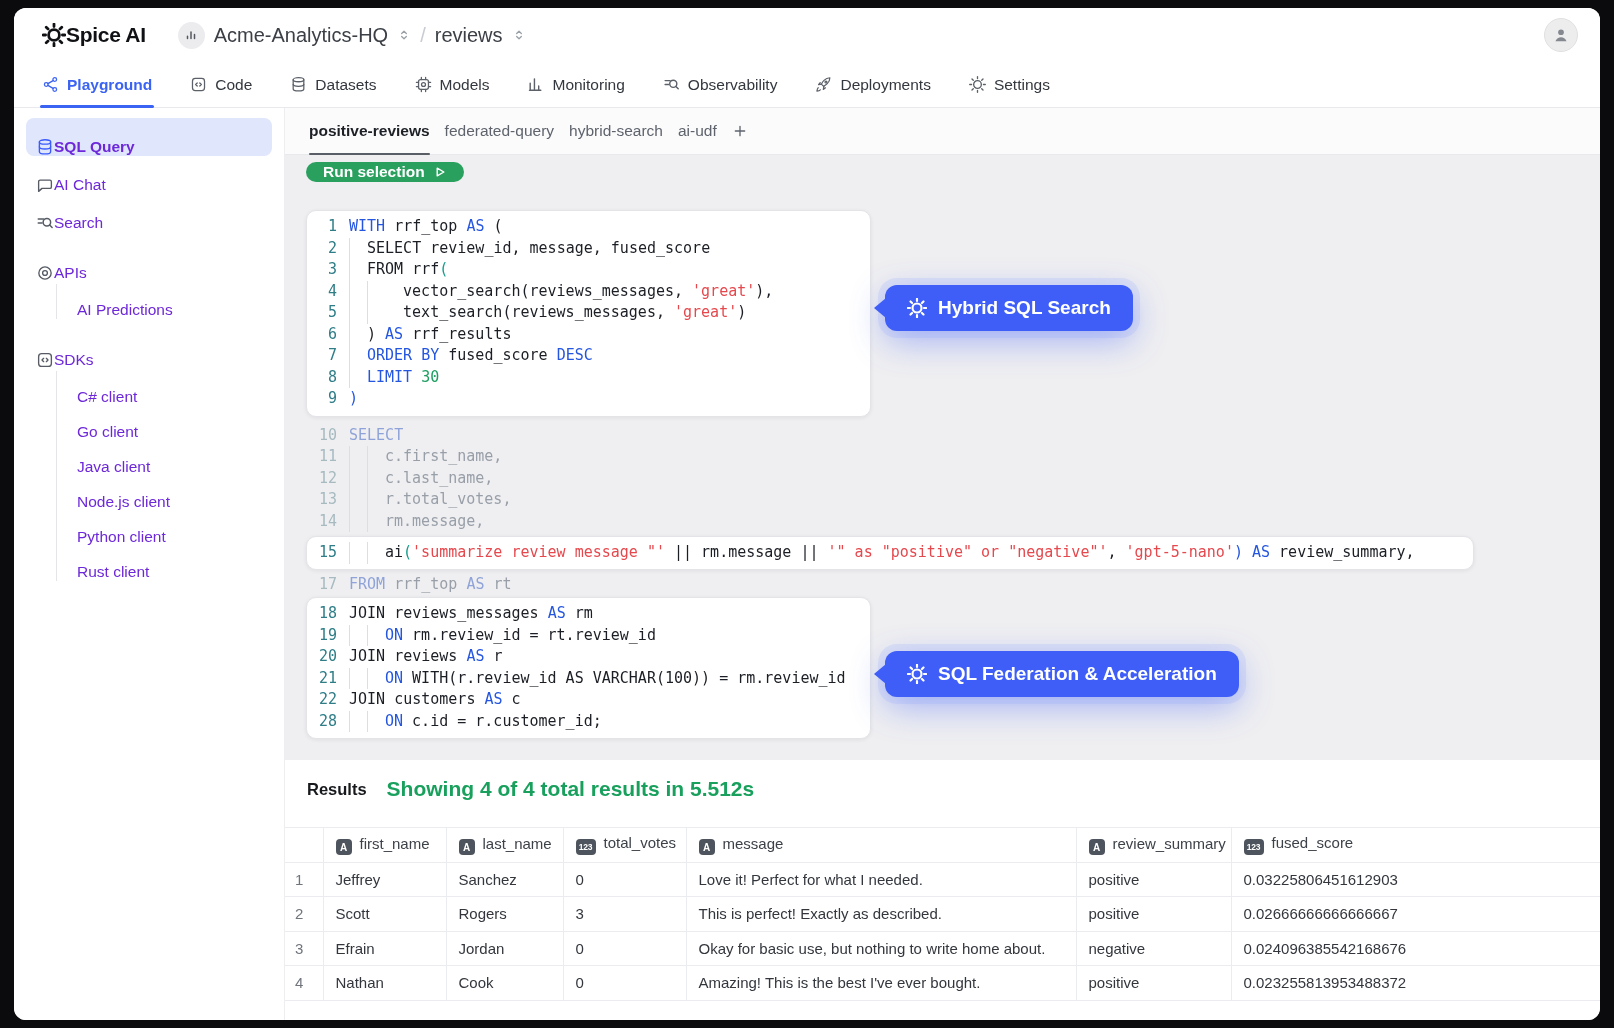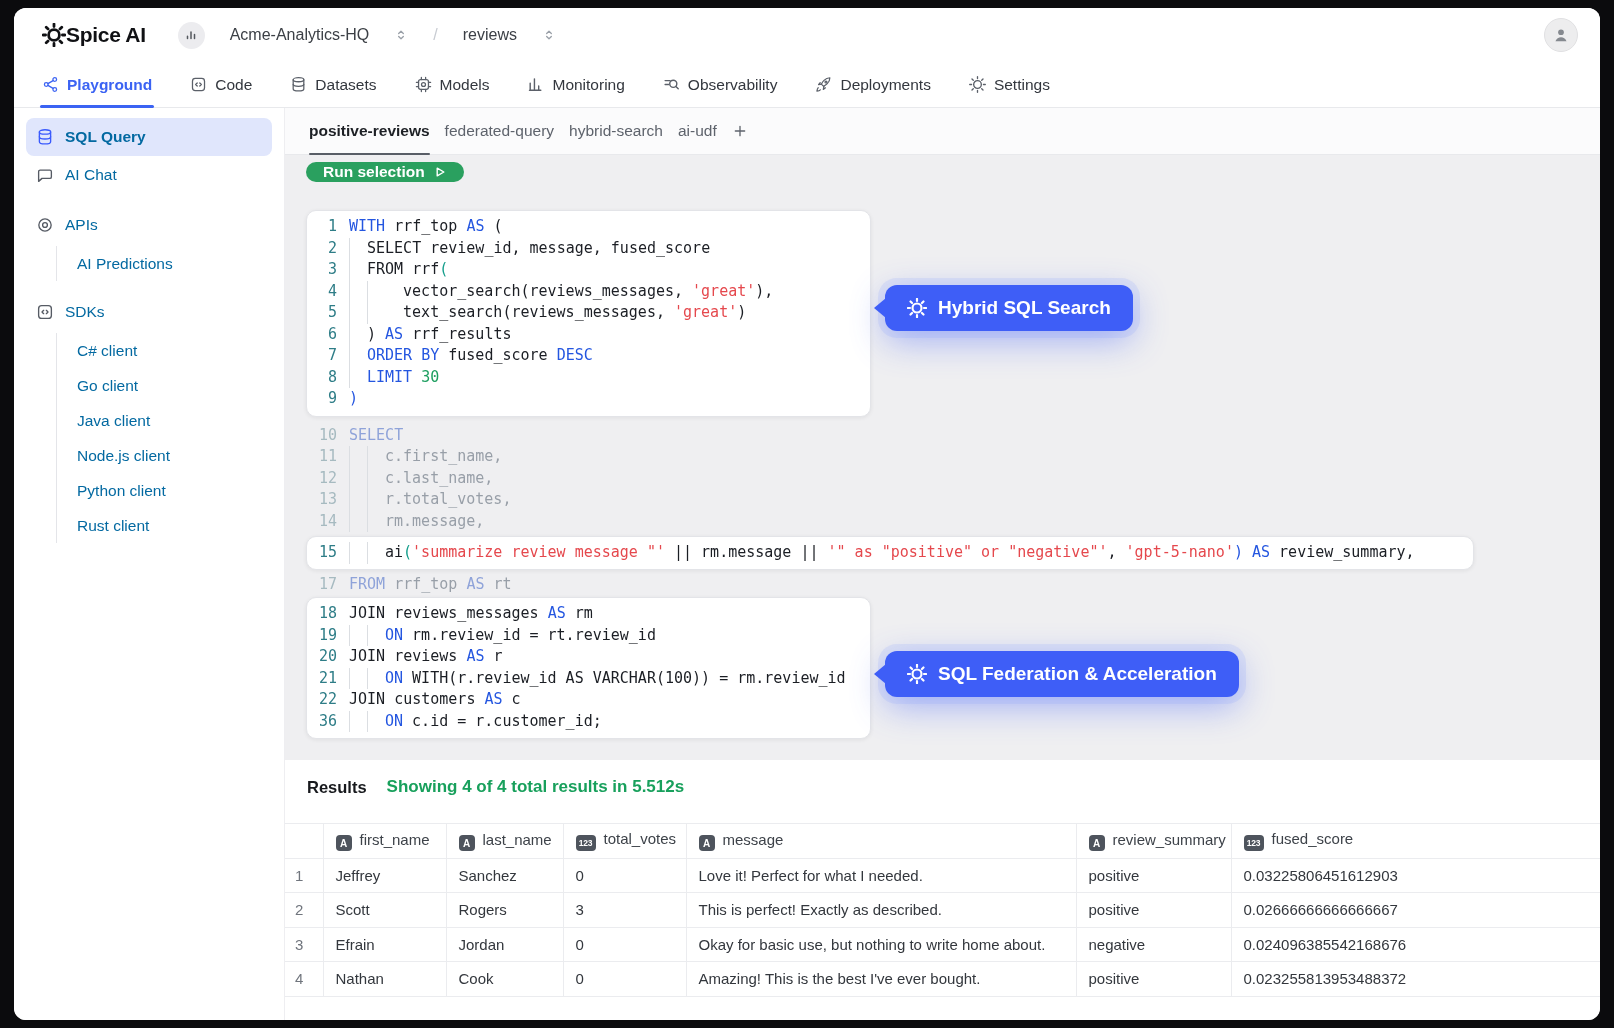--- a/index.html
+++ b/index.html
@@ -3,39 +3,39 @@
 <meta charset="utf-8">
 <style>
   html,body{margin:0;padding:0;width:1614px;height:1028px;background:#0b0b0d;font-family:"Liberation Sans",sans-serif;-webkit-font-smoothing:antialiased;}
   *{box-sizing:border-box;}
   .window{position:absolute;top:8px;left:14px;right:14px;bottom:8px;background:#fff;border-radius:12px;overflow:hidden;display:flex;flex-direction:column;}
   
   .hdr{height:54px;display:flex;align-items:center;padding:0 22px 0 28px;background:#fff;}
   .logo{display:flex;align-items:center;color:#101114;}
   .logo svg{width:24px;height:24px;}
   .logo-text{font-size:21px;font-weight:800;letter-spacing:-.3px;}
-  .crumbs{display:flex;align-items:center;gap:25px;margin-left:32px;color:#3c4046;font-size:16px;}
+  .crumbs{display:flex;align-items:center;gap:9px;margin-left:32px;color:#3c4046;font-size:20px;}
   .crumb-badge{width:27px;height:27px;border-radius:50%;background:#ececef;display:flex;align-items:center;justify-content:center;color:#55595f;}
   .crumb-badge svg{width:14px;height:14px;}
   .updown{color:#9aa0a8;display:flex;}
   .updown svg{width:14px;height:14px;}
   .slash{color:#c8ccd2;}
   .avatar{margin-left:auto;width:34px;height:34px;border-radius:50%;background:#ededee;border:1px solid #e0e0e2;display:flex;align-items:center;justify-content:center;color:#85898f;}
   .avatar svg{width:18px;height:18px;}
   
   .nav{height:46px;display:flex;align-items:stretch;gap:38px;padding:0 28px;border-bottom:1px solid #e8e9ec;background:#fff;}
   .nav-item{position:relative;display:flex;align-items:center;gap:8px;font-size:15.5px;color:#33373e;cursor:pointer;}
   .nav-item svg{width:17px;height:17px;color:#5b6069;}
   .nav-item.active{color:#3b63f3;font-weight:600;}
   .nav-item.active svg{color:#3b63f3;}
   .nav-item.active::after{content:"";position:absolute;left:-2px;right:-2px;bottom:-1px;height:3px;border-radius:3px;background:#3b63f3;}
   
   .content{flex:1;display:flex;min-height:0;}
   .sidebar{width:270px;background:#fff;padding:10px 12px;flex:none;}
-  .side-item{display:flex;align-items:center;gap:11px;height:38px;padding:0 10px;border-radius:8px;font-size:15.5px;color:#0369a1;cursor:pointer;}
+  .side-item{display:flex;align-items:flex-end;height:38px;padding:0 10px;border-radius:8px;font-size:15.5px;color:#6d28d9;cursor:pointer;}
   .side-item svg{width:18px;height:18px;color:#565b64;flex:none;}
   .side-item.active{background:#e0e6fc;font-weight:600;}
   .side-item.active svg{color:#3b5bfd;}
   .side-sub{margin:2px 0 2px 30px;border-left:1px solid #e4e5e9;padding-left:16px;}
   .side-sub .side-item{height:35px;padding:0 4px;border-radius:6px;}
   .gap-top{margin-top:12px;}
   .main{flex:1;display:flex;flex-direction:column;border-left:1px solid #eeeef1;min-width:0;}
   
   .qtabs{height:47px;background:#fbfbfc;border-bottom:1px solid #e8e9ec;display:flex;align-items:stretch;gap:15px;padding:0 24px;}
   .qtab{position:relative;display:flex;align-items:center;font-size:15.5px;color:#5e636c;cursor:pointer;}
@@ -63,21 +63,21 @@
   .badge svg{width:20px;height:20px;flex:none;}
   .badge.arrow-left::before{content:"";position:absolute;left:-11px;top:50%;transform:translateY(-50%);border-top:10px solid transparent;border-bottom:10px solid transparent;border-right:12px solid #3e5ef7;}
   .badge.arrow-down::after{content:"";position:absolute;bottom:-12px;left:60%;border-left:11px solid transparent;border-right:11px solid transparent;border-top:13px solid #3e5ef7;}
   #badge-hybrid{left:600px;top:130px;}
   #badge-llm{left:924px;top:299px;}
   #badge-federation{left:600px;top:496px;}
   
   .results{flex:1;background:#fff;display:flex;flex-direction:column;min-height:0;}
   .res-head{display:flex;align-items:center;gap:20px;padding:17px 22px 14px;}
   .res-title{font-size:16.5px;font-weight:700;color:#17191d;}
-  .res-status{font-size:17px;font-weight:600;color:#18a05c;}
+  .res-status{font-size:21px;font-weight:600;color:#18a05c;}
   table.grid{border-collapse:collapse;table-layout:fixed;width:100%;font-size:15px;margin-top:12px;}
   .grid th,.grid td{border:1px solid #ebecef;border-left:none;padding:6px 12px;text-align:left;font-weight:400;height:34.5px;overflow:hidden;white-space:nowrap;}
   .grid th{color:#3d4249;}
   .grid td{color:#33373d;}
   .grid .rn{color:#70757d;padding-left:10px;}
   .grid th:last-child,.grid td:last-child{border-right:none;}
   .tbadge{display:inline-flex;align-items:center;justify-content:center;background:#4e545d;color:#fff;border-radius:4px;font-weight:700;margin-right:8px;vertical-align:-2px;}
   .tbadge.a{width:16px;height:16px;font-size:10px;}
   .tbadge.n{height:16px;min-width:20px;font-size:8.5px;padding:0 2px;letter-spacing:-.3px;}
 </style>
@@ -216,20 +216,30 @@
           </span>
           <span>SQL Query</span>
         </div>
         <div class="side-item">
           <span style="display:flex">
             <svg viewBox="0 0 24 24" fill="none" stroke="currentColor" stroke-width="1.8" stroke-linecap="round" stroke-linejoin="round">
               <path d="M20.5 14.5a2 2 0 0 1-2 2H8l-4.5 4v-13a2 2 0 0 1 2-2h13a2 2 0 0 1 2 2z"></path>
             </svg>
           </span>
           <span>AI Chat</span>
+        </div>
+        <div class="side-item">
+          <span style="display:flex">
+            <svg viewBox="0 0 24 24" fill="none" stroke="currentColor" stroke-width="2" stroke-linecap="round" stroke-linejoin="round">
+              <path d="M3 6.5h7M3 12h5"></path>
+              <circle cx="14.5" cy="11" r="5"></circle>
+              <path d="M18.2 14.7L21.5 18"></path>
+            </svg>
+          </span>
+          <span>Search</span>
         </div>
         <div class="side-item gap-top">
           <span style="display:flex">
             <svg viewBox="0 0 24 24" fill="none" stroke="currentColor" stroke-width="1.8" stroke-linecap="round" stroke-linejoin="round">
               <circle cx="12" cy="12" r="8.2"></circle>
               <circle cx="12" cy="12" r="3.2"></circle>
             </svg>
           </span>
           <span>APIs</span>
         </div>
@@ -314,21 +324,21 @@
             </div>
             <div class="sec dim">
               <div class="cl"><span class="ln">17</span><span class="tk-kw">FROM</span><span class="tk-t"> rrf_top </span><span class="tk-kw">AS</span><span class="tk-t"> rt</span></div>
             </div>
             <div class="sec box">
               <div class="cl"><span class="ln">18</span><span class="tk-t">JOIN reviews_messages </span><span class="tk-kw">AS</span><span class="tk-t"> rm</span></div>
               <div class="cl"><span class="ln">19</span><i class="g"></i><i class="g"></i><span class="tk-kw">ON</span><span class="tk-t"> rm.review_id = rt.review_id</span></div>
               <div class="cl"><span class="ln">20</span><span class="tk-t">JOIN reviews </span><span class="tk-kw">AS</span><span class="tk-t"> r</span></div>
               <div class="cl"><span class="ln">21</span><i class="g"></i><i class="g"></i><span class="tk-kw">ON</span><span class="tk-t"> WITH(r.review_id AS VARCHAR(100)) = rm.review_id</span></div>
               <div class="cl"><span class="ln">22</span><span class="tk-t">JOIN customers </span><span class="tk-kw">AS</span><span class="tk-t"> c</span></div>
-              <div class="cl"><span class="ln">36</span><i class="g"></i><i class="g"></i><span class="tk-kw">ON</span><span class="tk-t"> c.id = r.customer_id;</span></div>
+              <div class="cl"><span class="ln">28</span><i class="g"></i><i class="g"></i><span class="tk-kw">ON</span><span class="tk-t"> c.id = r.customer_id;</span></div>
             </div>
           </div>
 
         <div class="badge arrow-left" id="badge-hybrid">
           <span class="badge-gear" style="display: flex;">
               <svg viewBox="0 0 24 24" width="20" height="20" fill="none" stroke="currentColor" stroke-width="2.6" stroke-linecap="round">
                 <circle cx="12" cy="12" r="5.4"></circle>
                 <path d="M20.4 12H23M17.94 17.94l1.84 1.84M12 20.4V23M6.06 17.94l-1.84 1.84M3.6 12H1M6.06 6.06L4.22 4.22M12 3.6V1M17.94 6.06l1.84-1.84"></path>
               </svg>
             </span>

